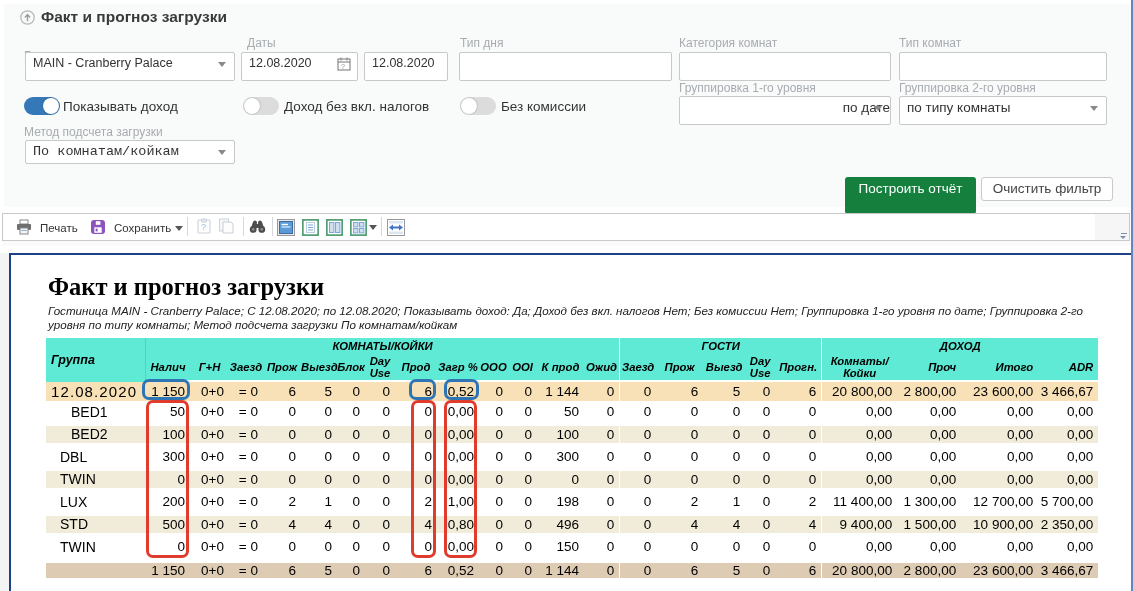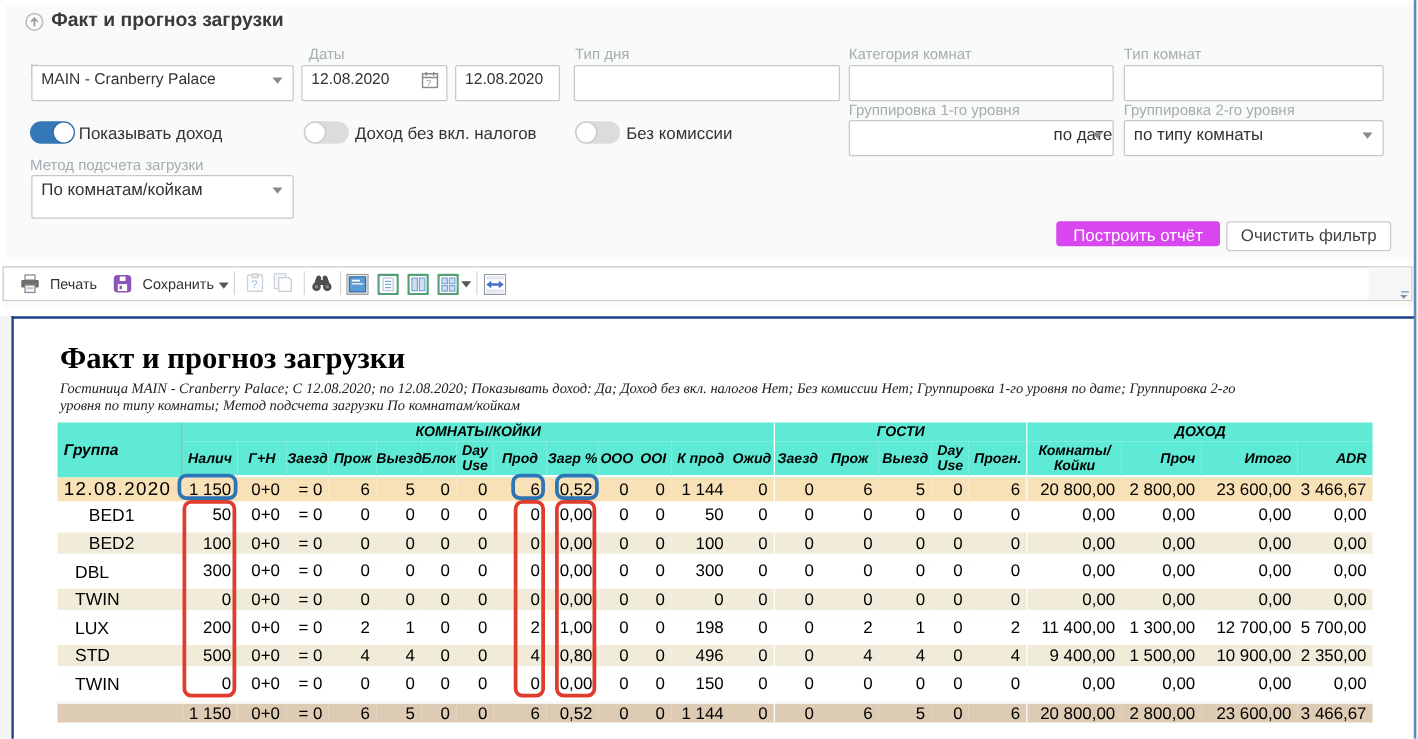--- a/index.html
+++ b/index.html
@@ -24,21 +24,21 @@
 #toolbar { left:2px; top:213px; width:1128px; height:28px; background:#fff;
   border:1px solid #c9c9c9; }
 .tbtxt { position:absolute; font-size:13px; color:#333; top:220px; white-space:nowrap; }
 .tsep { position:absolute; top:4px; width:1px; height:19px; background:#d8d8d8; }
 
 #rpanel { left:9px; top:253px; width:1124px; height:400px; background:#fff;
   border:2px solid #1c4187; border-right:0; }
 #rtitle { left:48px; top:273px; font-family:"Liberation Serif", serif;
   font-weight:bold; font-size:24.5px; color:#000; white-space:nowrap; }
 .sub { position:absolute; left:48px; font-size:11.6px; font-style:italic; color:#222;
-  white-space:nowrap;font-family:Liberation Serif, serif; }
+  white-space:nowrap; }
 
 #rt { position:absolute; left:46px; top:338px; border-collapse:separate;
   border-spacing:0; table-layout:fixed; width:1052px; font-size:13.5px; color:#000; }
 #rt th, #rt td { overflow:hidden; white-space:nowrap; padding:0; }
 #rt thead th { background:#5eead4; font-size:11.3px; font-weight:bold; overflow:visible;font-style:italic; }
 #rt .g1 { height:15px; font-size:12.5px; }
 #rt .g2 th { height:29px; border-bottom:2px solid #fff; line-height:12px; }
 #rt th.grpa { text-align:left; padding-left:5px; vertical-align:middle;
   border-right:1px solid #b3aa8c; font-size:12.5px; }
 #rt .wr { border-right:1px solid #fff; }
@@ -98,23 +98,23 @@
     <span class="knob" style="left:1px;"></span>
   </div>
 <div class="tlbl" style="left:284px;top:99px;">Доход без вкл. налогов</div>
 <div class="tgl" style="left:460px;top:97px;background:#dcdcdc;">
     <span class="knob" style="left:1px;"></span>
   </div>
 <div class="tlbl" style="left:501px;top:99px;">Без комиссии</div>
 
 <div class="inp" style="left:679px;top:96px;width:212px;font-size:13.5px;text-align:right;">по дате<span class="caret"></span></div>
 <div class="inp" style="left:899px;top:96px;width:208px;font-size:13.5px;">по типу комнаты<span class="caret"></span></div>
-<div class="inp" style="left:25px;top:140px;width:210px;height:35px;line-height:22px;font-size:13.5px;">По комнатам/койкам<span class="caret"></span></div>
-
-<div class="abs" style="left:845px;top:177px;width:131px;height:20px;background:#d946ef;border-radius:3px;color:#fff;font-size:13.5px;text-align:center;line-height:24px;">Построить отчёт</div>
+<div class="inp" style="left:25px;top:140px;width:210px;height:24px;line-height:22px;font-size:13.5px;font-family:Liberation Mono, monospace;">По комнатам/койкам<span class="caret"></span></div>
+
+<div class="abs" style="left:845px;top:177px;width:131px;height:37px;background:#15803d;border-radius:3px;color:#fff;font-size:13.5px;text-align:center;line-height:24px;">Построить отчёт</div>
 <div class="abs" style="left:981px;top:177px;width:132px;height:24px;background:#fff;border:1px solid #c9c9c9;border-radius:3px;color:#444;font-size:13.5px;text-align:center;line-height:22px;">Очистить фильтр</div>
 
 <div class="abs" id="toolbar"></div>
 <div class="abs" style="left:1095px;top:214px;width:34px;height:26px;background:#f6f6f6;"></div>
 <svg class="abs" style="left:16px;top:219px" width="16" height="16" viewBox="0 0 16 16">
   <rect x="4" y="1" width="8" height="4" fill="#fff" stroke="#888" stroke-width="1"></rect>
   <rect x="1" y="5" width="14" height="6" rx="1" fill="#6e6e6e"></rect>
   <rect x="4" y="9" width="8" height="6" fill="#eef4fb" stroke="#888" stroke-width="1"></rect>
   <line x1="5.5" y1="11.5" x2="10.5" y2="11.5" stroke="#9ab0c8" stroke-width="1"></line>
 </svg>

